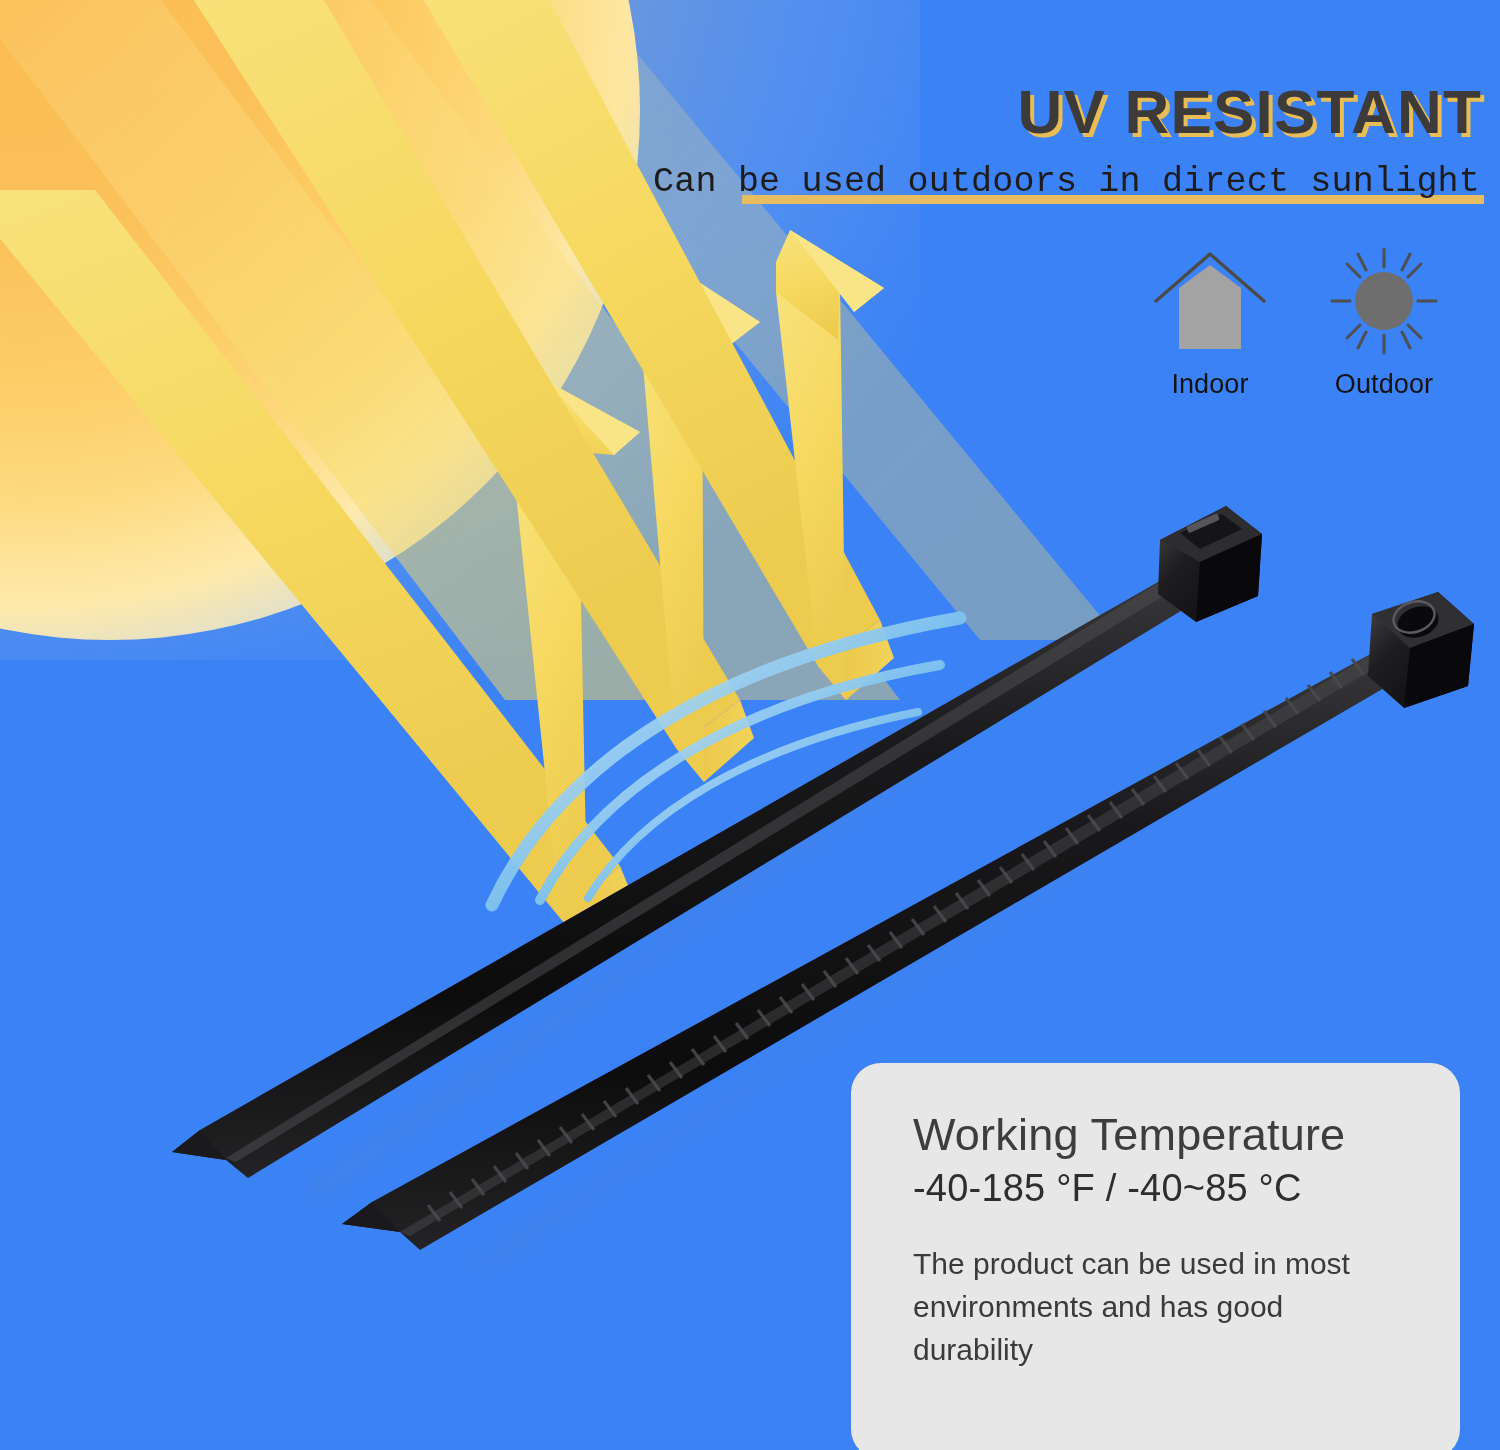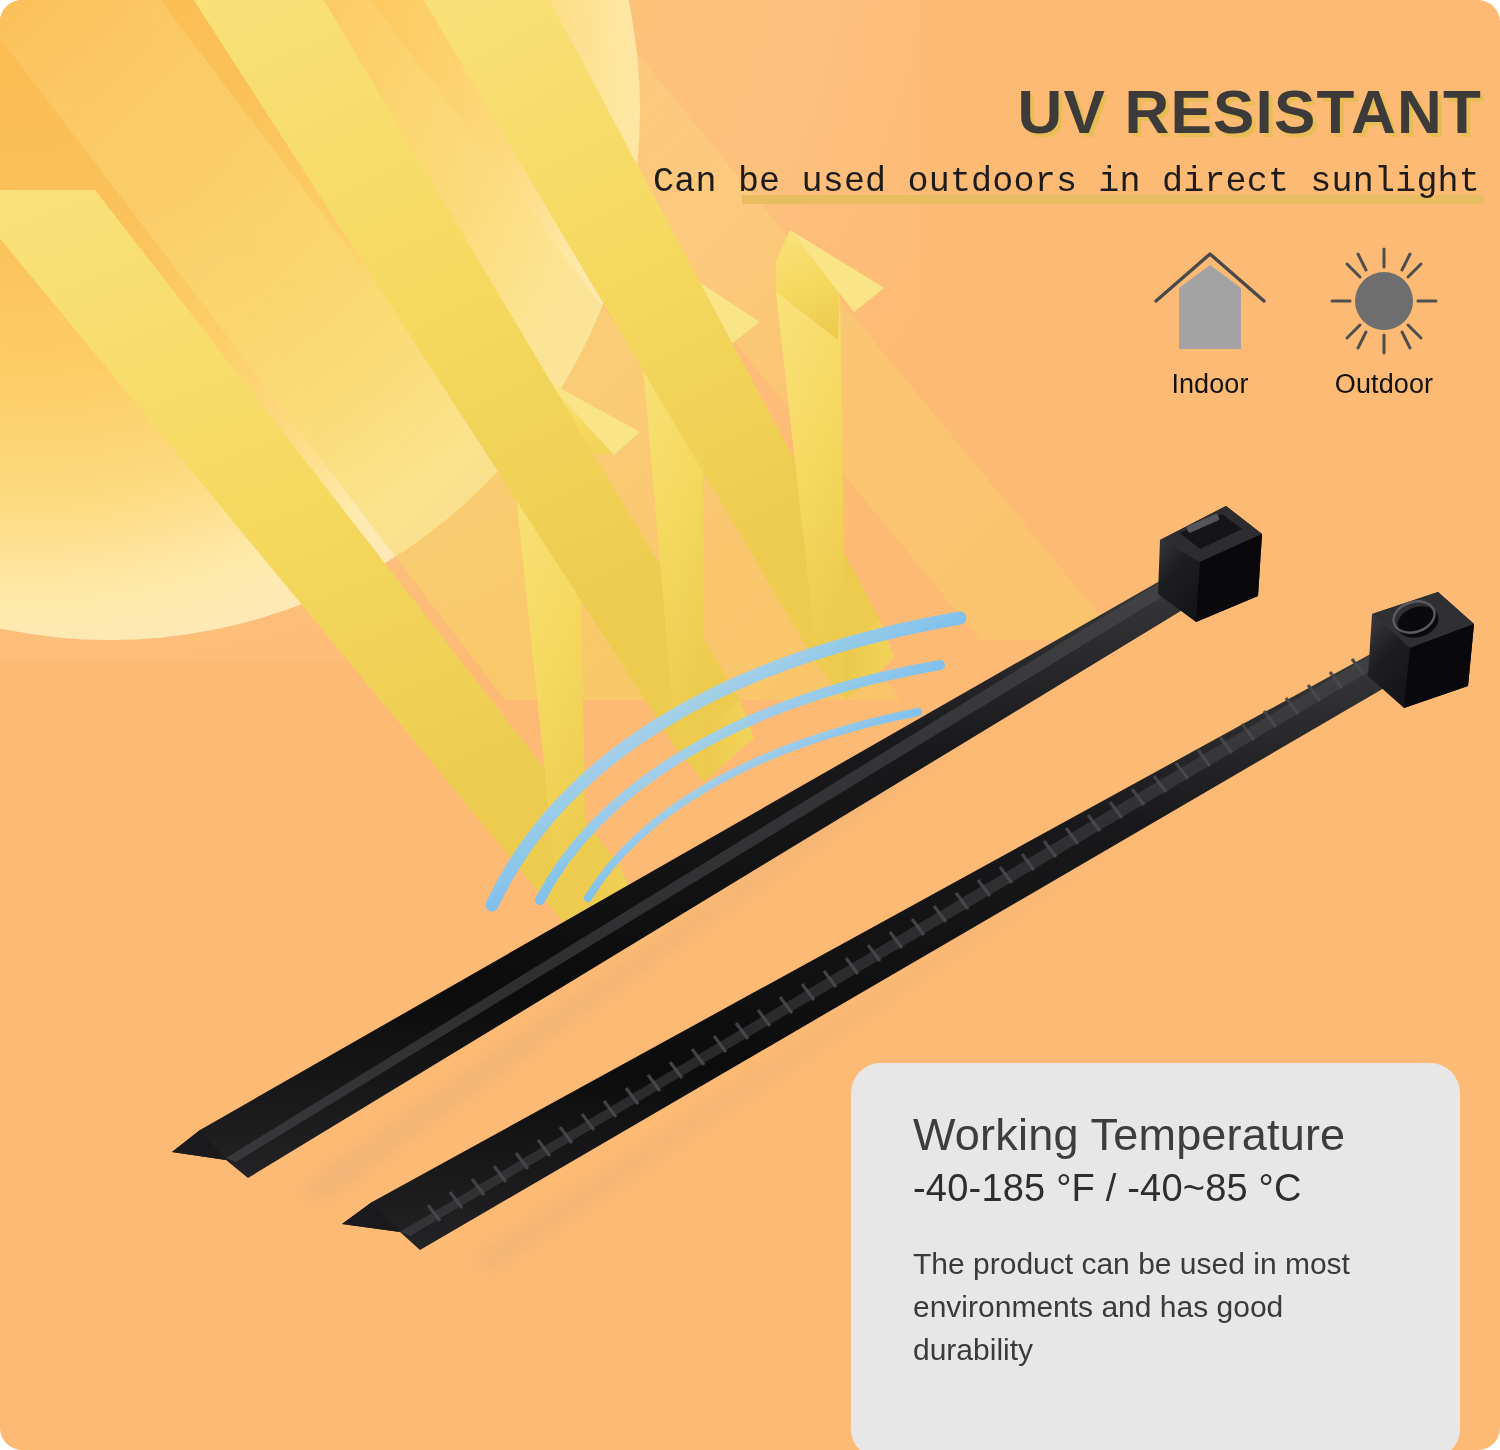--- a/index.html
+++ b/index.html
@@ -5,23 +5,22 @@
   html,body{margin:0;padding:0;}
   body{
     width:1500px;height:1450px;
     background:#ffffff;
     font-family:"Liberation Sans", sans-serif;
     overflow:hidden;
   }
   #stage{
     position:relative;
     width:1500px;height:1450px;
-    background:#fdba74;
+    background:#3b82f6;
     overflow:hidden;
-    border-radius:22px;
   }
 
   
   .sun-glow{
     position:absolute;
     left:-420px; top:-420px;
     width:1060px; height:1060px;
     border-radius:50%;
     background:radial-gradient(circle at 42% 40%,
         #f9b24a 0%,

